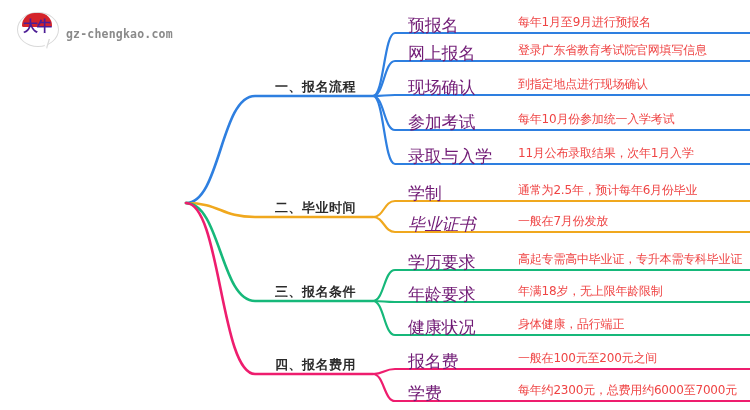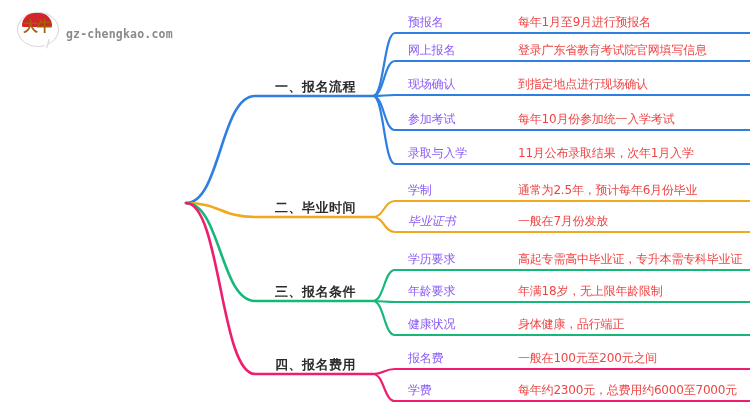--- a/index.html
+++ b/index.html
@@ -64,21 +64,21 @@
     border-radius: 16px 16px 2px 2px;
   }
   .bubble-text {
     position: absolute;
     left: 0;
     top: 8px;
     width: 42px;
     text-align: center;
     font-size: 15px;
     font-weight: bold;
-    color: #a16207;
+    color: #4c1d95;
     letter-spacing: -1px;
     line-height: 17px;
     font-family: "DejaVu Sans", sans-serif;
   }
   #logo-words {
     display: flex;
     flex-direction: column;
     justify-content: center;
     line-height: 1;
   }
@@ -133,22 +133,22 @@
   
   .branch-label {
     font-size: 13px;
     font-weight: bold;
     color: #2b2b2b;
     letter-spacing: 0.5px;
   }
 
   
   .leaf-key {
-    font-size: 12px;
-    color: #8b5cf6;
+    font-size: 17px;
+    color: #701a75;
     letter-spacing: -0.2px;
   }
   .leaf-val {
     font-size: 12px;
     color: #ef4444;
     letter-spacing: -0.2px;
   }
 </style>
 </head>
 <body>

